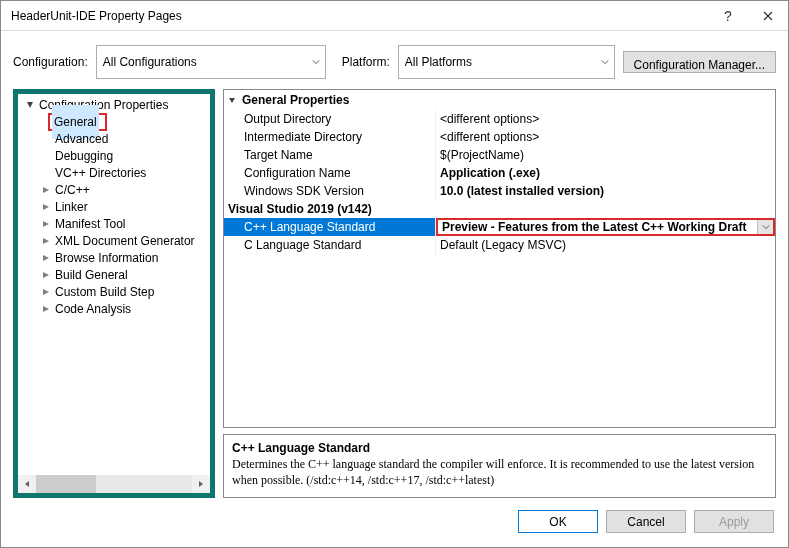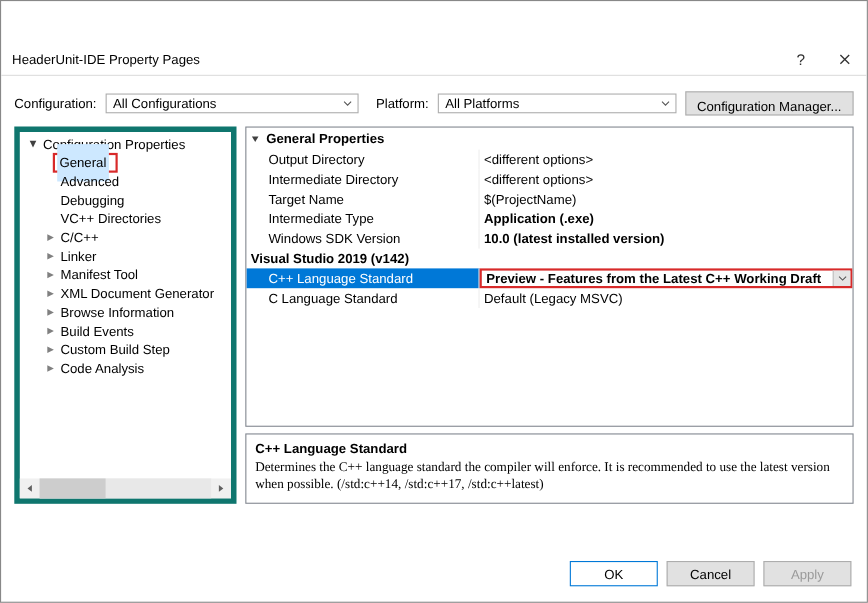--- a/index.html
+++ b/index.html
@@ -16,40 +16,39 @@
     flex-direction: column;
     overflow: hidden;
   }
   
   .titlebar {
     height: 30px;
     display: flex;
     align-items: center;
     padding: 0 0 0 10px;
     border-bottom: 1px solid #ddd;
-    margin-top: 38px;
   }
   .titlebar .title { flex: 1; }
   .titlebar .ctl {
     width: 40px; height: 30px;
     display: flex; align-items: center; justify-content: center;
     color: #333;
   }
   .titlebar .ctl svg { width: 10px; height: 10px; }
   
   .configrow {
     padding: 14px 12px 10px 12px;
     display: flex;
     align-items: center;
     gap: 8px;
   }
   .configrow label { white-space: nowrap; }
   .combo {
     border: 1px solid #adadad;
-    height: 18px;
+    height: 34px;
     background: #fff;
     display: flex; align-items: center;
     padding: 0 4px 0 6px;
     position: relative;
   }
   .combo .cbtn {
     position: absolute; right: 0; top: 0; bottom: 0;
     width: 18px; display: flex; align-items: center; justify-content: center;
     color: #555;
   }
@@ -184,21 +183,21 @@
   .desc .dtext { color: #000; line-height: 1.3; font-family: Liberation Serif, serif; }
   
   .footer {
     padding: 12px 14px 14px 0;
     display: flex; justify-content: flex-end; gap: 8px;
   }
   .footer .fbtn {
     width: 80px; height: 23px;
     border: 1px solid #adadad;
     background: #e1e1e1;
-    display: flex; align-items: center; justify-content: center; margin-top: 40px;
+    display: flex; align-items: center; justify-content: center;
   }
   .footer .fbtn.primary {
     border: 1px solid #0078d7;
     background: #fff;
   }
   .footer .fbtn.disabled { color: #9a9a9a; }
 </style>
 </head>
 <body>
 
@@ -305,21 +304,21 @@
               </svg>
             </span>
             <span class="tlabel">Browse Information</span>
           </div>
           <div class="tree-row t-ind1">
             <span class="tw">
               <svg viewBox="0 0 8 8">
                 <path d="M1 1 L7 4 L1 7 Z" fill="#808080"></path>
               </svg>
             </span>
-            <span class="tlabel">Build Events</span>
+            <span class="tlabel">Build General</span>
           </div>
           <div class="tree-row t-ind1">
             <span class="tw">
               <svg viewBox="0 0 8 8">
                 <path d="M1 1 L7 4 L1 7 Z" fill="#808080"></path>
               </svg>
             </span>
             <span class="tlabel">Custom Build Step</span>
           </div>
           <div class="tree-row t-ind1">
@@ -364,21 +363,21 @@
           </div>
           <div class="prop-row">
             <div class="prop-name">Intermediate Directory</div>
             <div class="prop-val">&lt;different options&gt;</div>
           </div>
           <div class="prop-row">
             <div class="prop-name">Target Name</div>
             <div class="prop-val">$(ProjectName)</div>
           </div>
           <div class="prop-row">
-            <div class="prop-name">Intermediate Type</div>
+            <div class="prop-name">Configuration Name</div>
             <div class="prop-val bold">Application (.exe)</div>
           </div>
           <div class="prop-row">
             <div class="prop-name">Windows SDK Version</div>
             <div class="prop-val bold">10.0 (latest installed version)</div>
           </div>
           <div class="prop-row">
             <div class="prop-val bold">Visual Studio 2019 (v142)</div>
           </div>
           <div class="prop-row sel">

